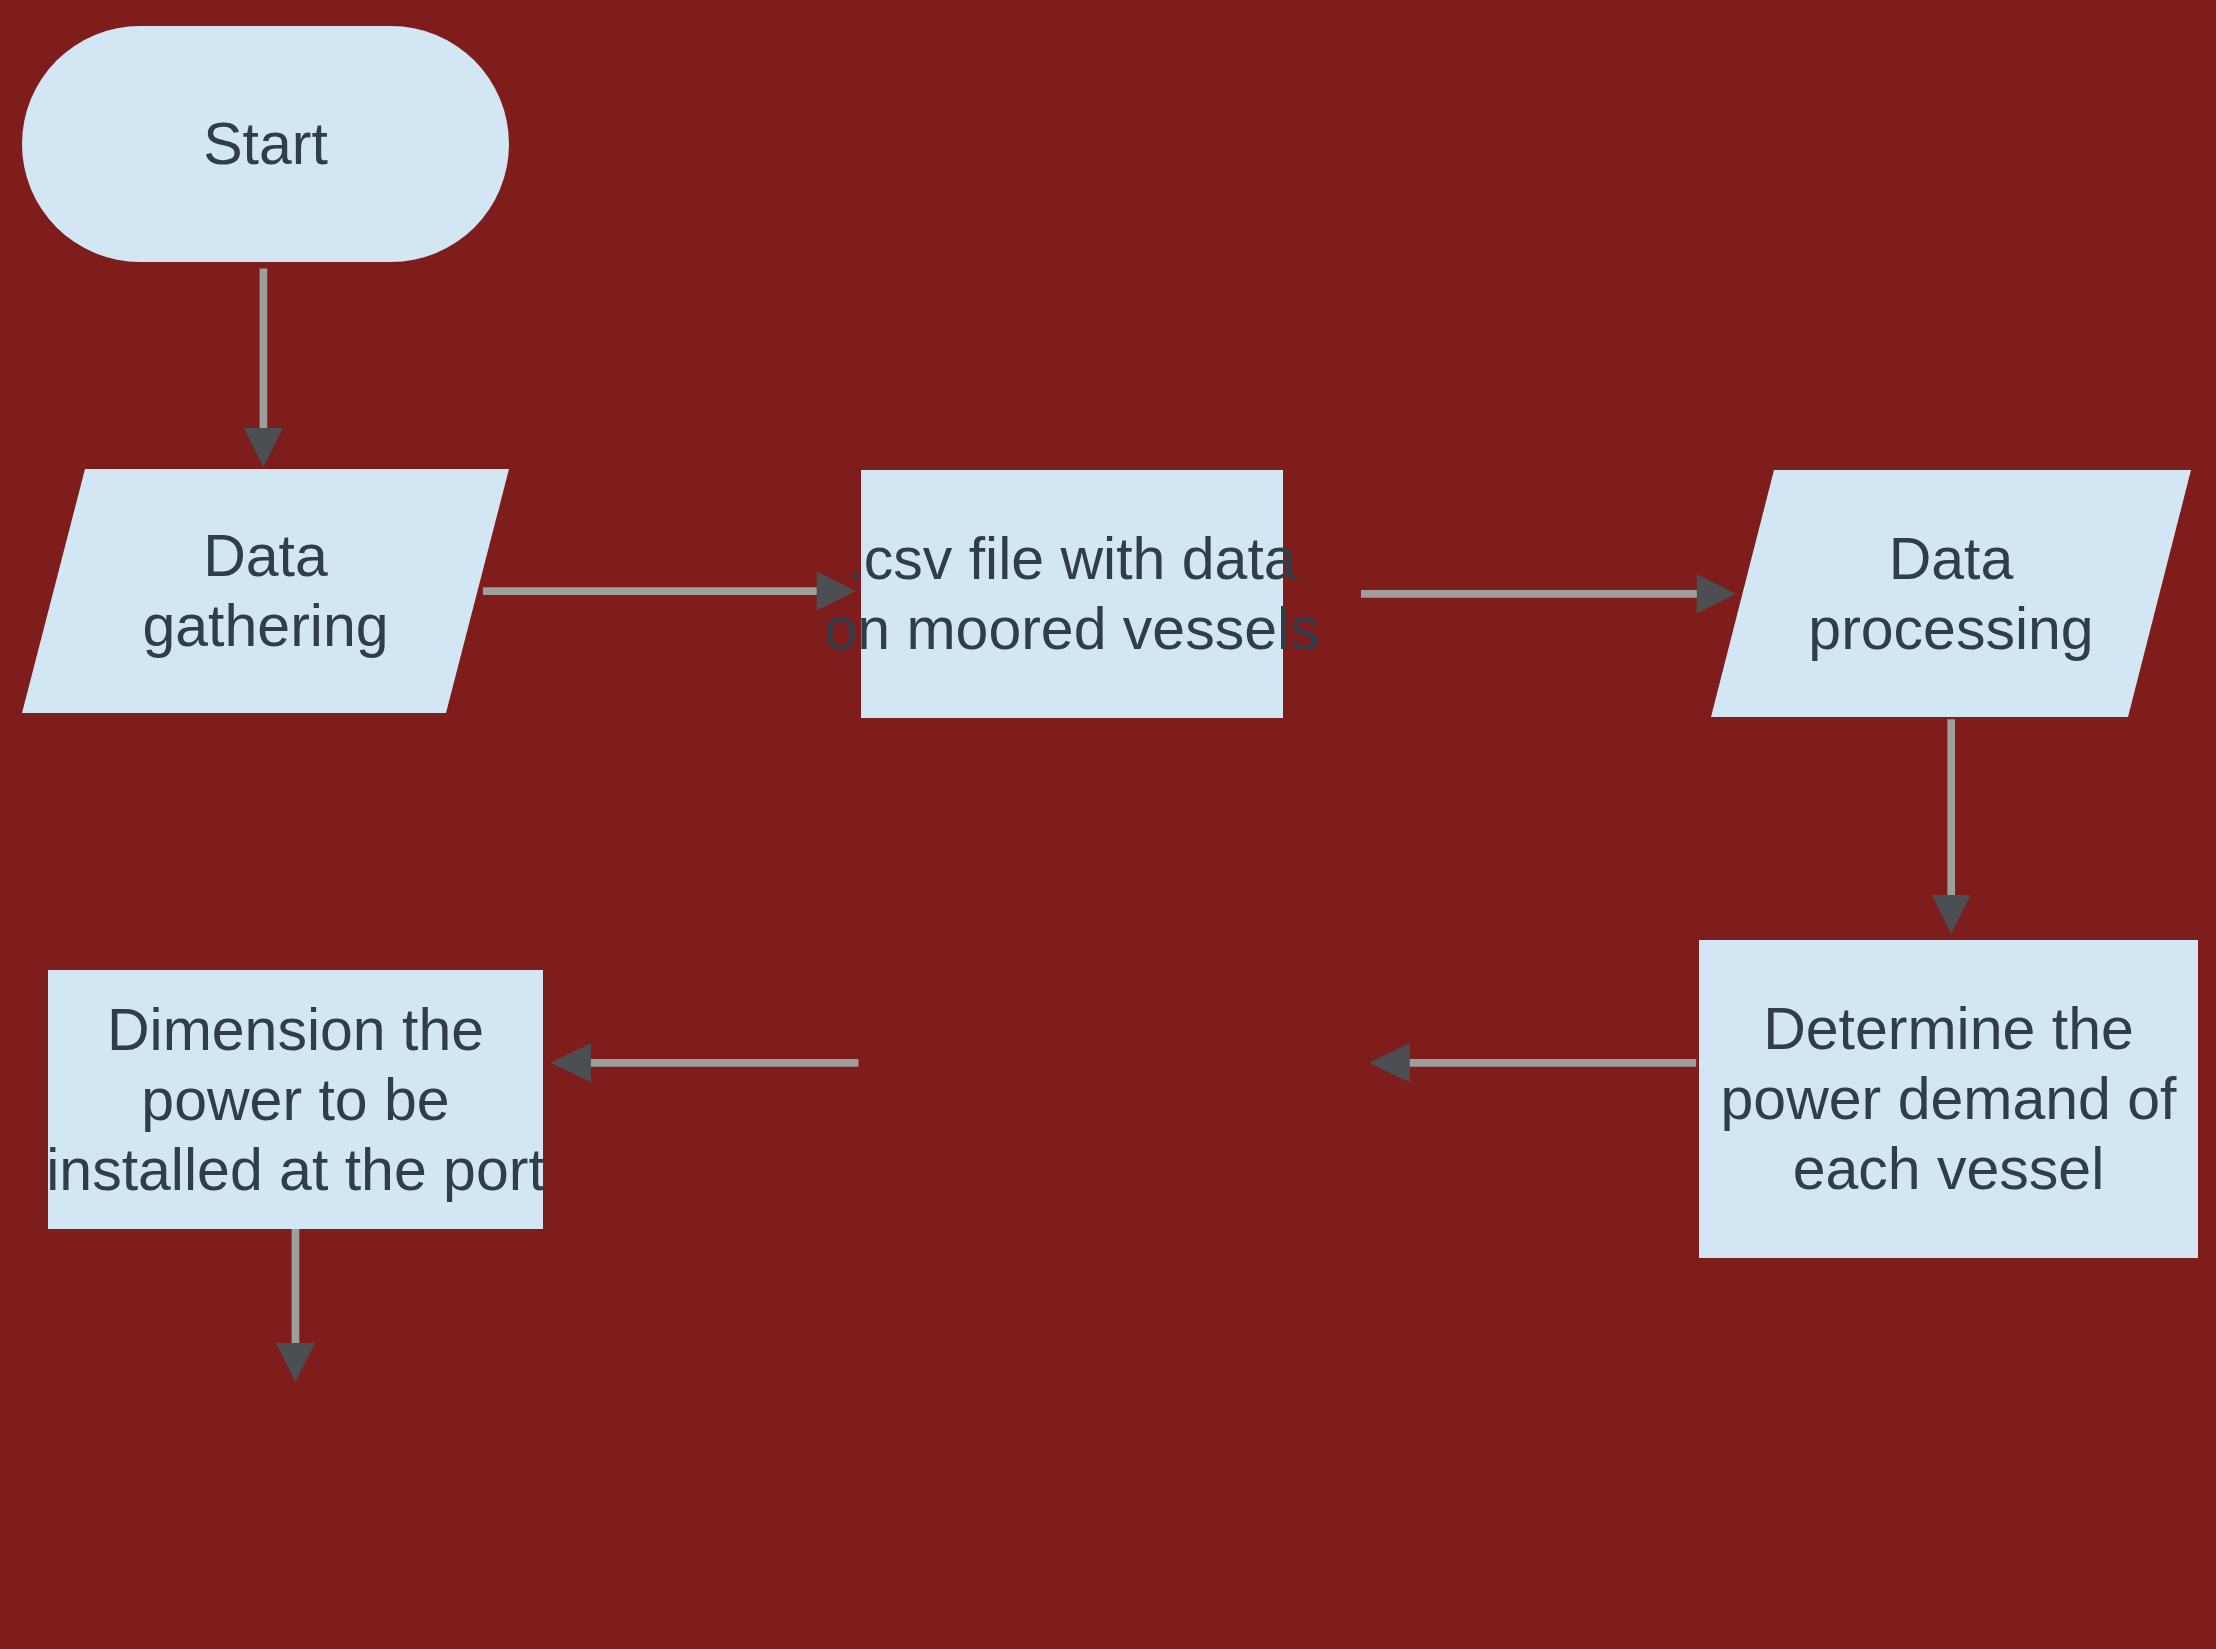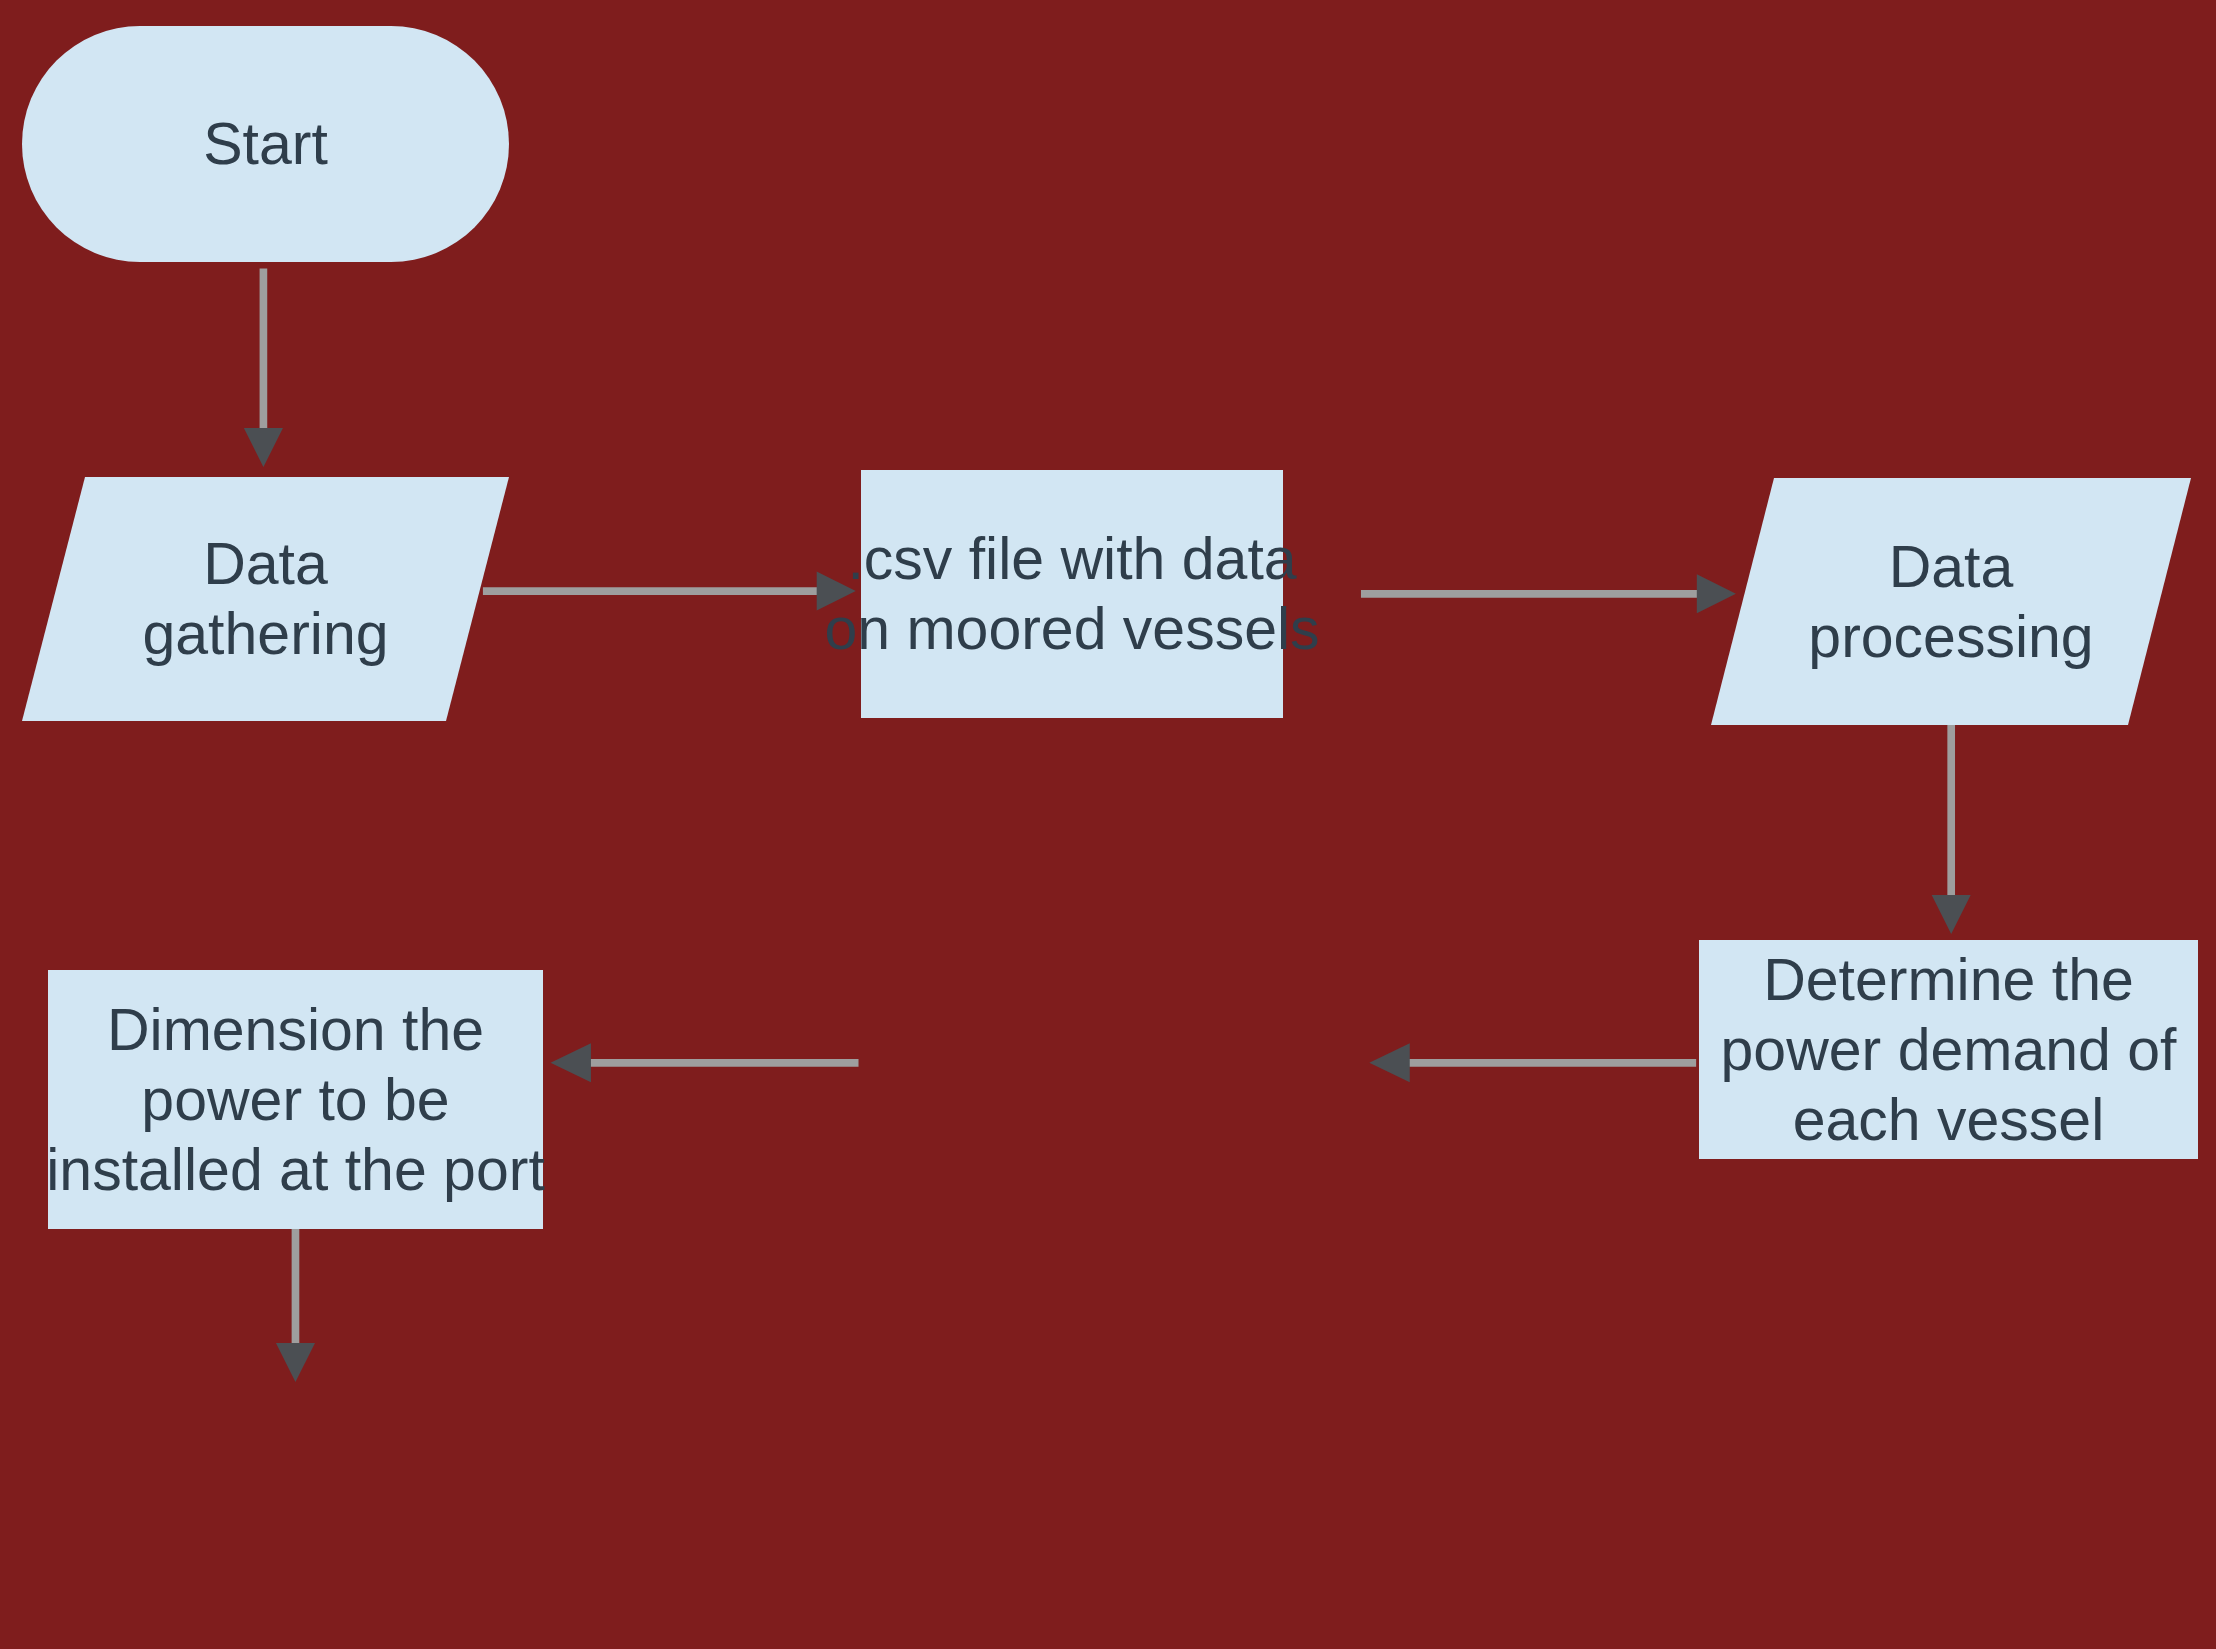--- a/index.html
+++ b/index.html
@@ -22,21 +22,20 @@
   .node .label {
     color: #2f3e4b;
     font-size: 59px;
     line-height: 70px;
     text-align: center;
     white-space: pre;
   }
   .terminator { border-radius: 122px; }
   .parallelogram {
     clip-path: polygon(63px 0, 100% 0, calc(100% - 63px) 100%, 0 100%);
-    margin-top: 8px;
   }
   .arrows {
     position: absolute;
     left: 0; top: 0;
     pointer-events: none;
   }
   .arrows line { stroke: #9e9e9e; stroke-width: 11; }
   .arrows polygon { fill: #4b4f53; }
 </style>
 </head>
@@ -87,21 +86,21 @@
   <div class="node" style="left:861px; top:470px; width:422px; height:248px;">
     <span class="label">.csv file with data
 on moored vessels</span>
   </div>
 
   <div class="node parallelogram" style="left:1711px; top:470px; width:480px; height:247px;">
     <span class="label">Data
 processing</span>
   </div>
 
-  <div class="node" style="left:1699px; top:940px; width:499px; height:219px;">
+  <div class="node" style="left:1699px; top:940px; width:499px; height:318px;">
     <span class="label">Determine the
 power demand of
 each vessel</span>
   </div>
 
 
   <div class="node" style="left:48px; top:938px; width:495px; height:259px;margin-top:32px;">
     <span class="label">Dimension the
 power to be
 installed at the port</span>

